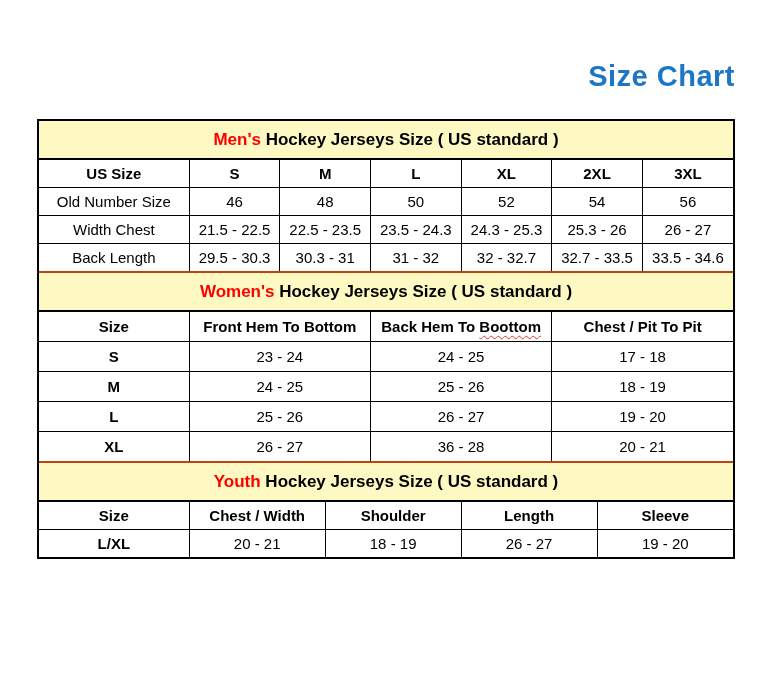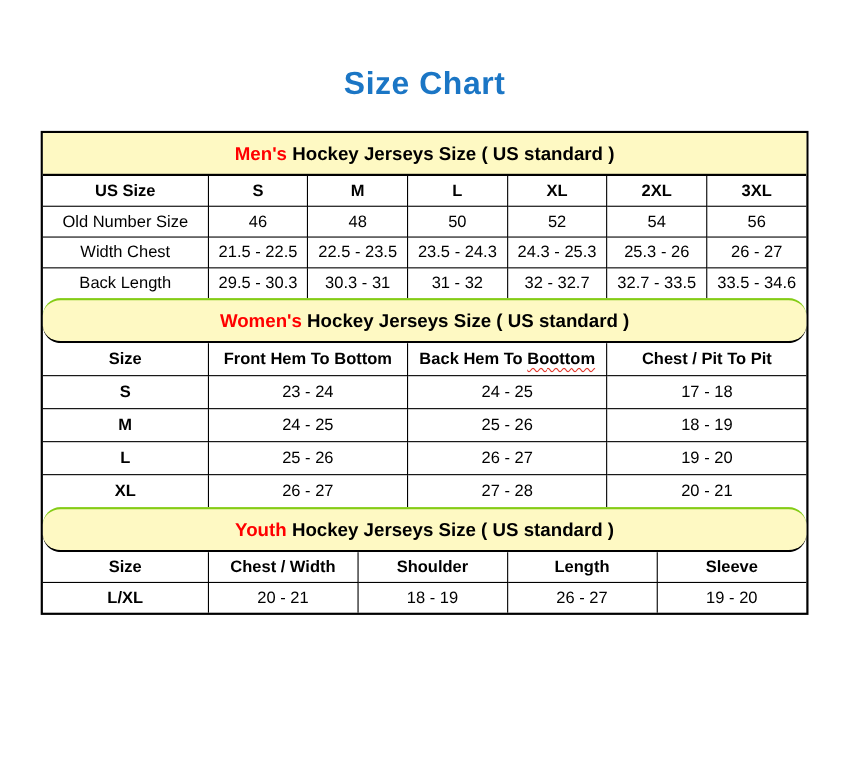--- a/index.html
+++ b/index.html
@@ -14,21 +14,21 @@
     overflow: hidden;
   }
   .wrap {
     width: 698px;
     margin-left: 37px;
   }
   .page-title {
     margin: 0;
     padding-top: 60px;
     padding-bottom: 26px;
-    text-align: center;
+    text-align: right;
     font-size: 29px;
     font-weight: 700;
     color: #1b76c5;
     letter-spacing: 0.5px;
   }
   .chart-box {
     border: 2px solid #000000;
     background: #ffffff;
   }
   .section-bar {
@@ -37,22 +37,21 @@
     display: flex;
     align-items: center;
     justify-content: center;
     font-size: 17px;
     font-weight: 700;
     color: #000000;
     border-bottom: 2px solid #000000;
     white-space: pre;
   }
   .chart-box table + .section-bar {
-    border-top: 2px solid #84cc16;
-    border-radius: 16px;
+    border-top: 2px solid #c2410c;
   }
   .section-prefix { color: #ff0000; }
   table {
     width: 100%;
     border-collapse: collapse;
     border-style: hidden; 
     table-layout: fixed;
   }
   th, td {
     border: 1.5px solid #000000;
@@ -156,21 +155,21 @@
           </tr>
           <tr>
             <td>L</td>
             <td>25 - 26</td>
             <td>26 - 27</td>
             <td>19 - 20</td>
           </tr>
           <tr>
             <td>XL</td>
             <td>26 - 27</td>
-            <td>27 - 28</td>
+            <td>36 - 28</td>
             <td>20 - 21</td>
           </tr>
         </tbody>
     </table>
 
     <div class="section-bar"><span class="section-prefix">Youth</span><span> Hockey Jerseys Size ( US standard )</span></div>
     <table class="t-youth">
       <thead>
         <tr>
           <th>Size</th>

